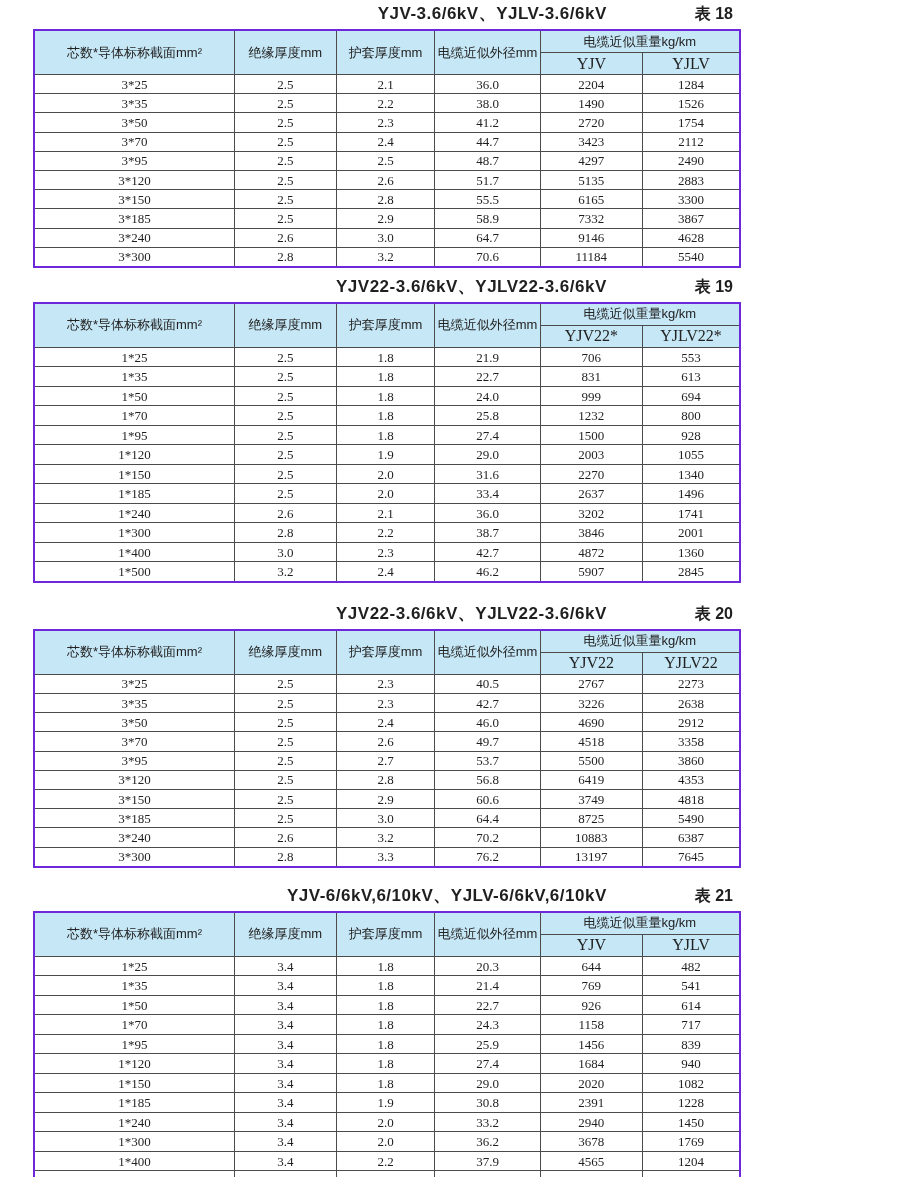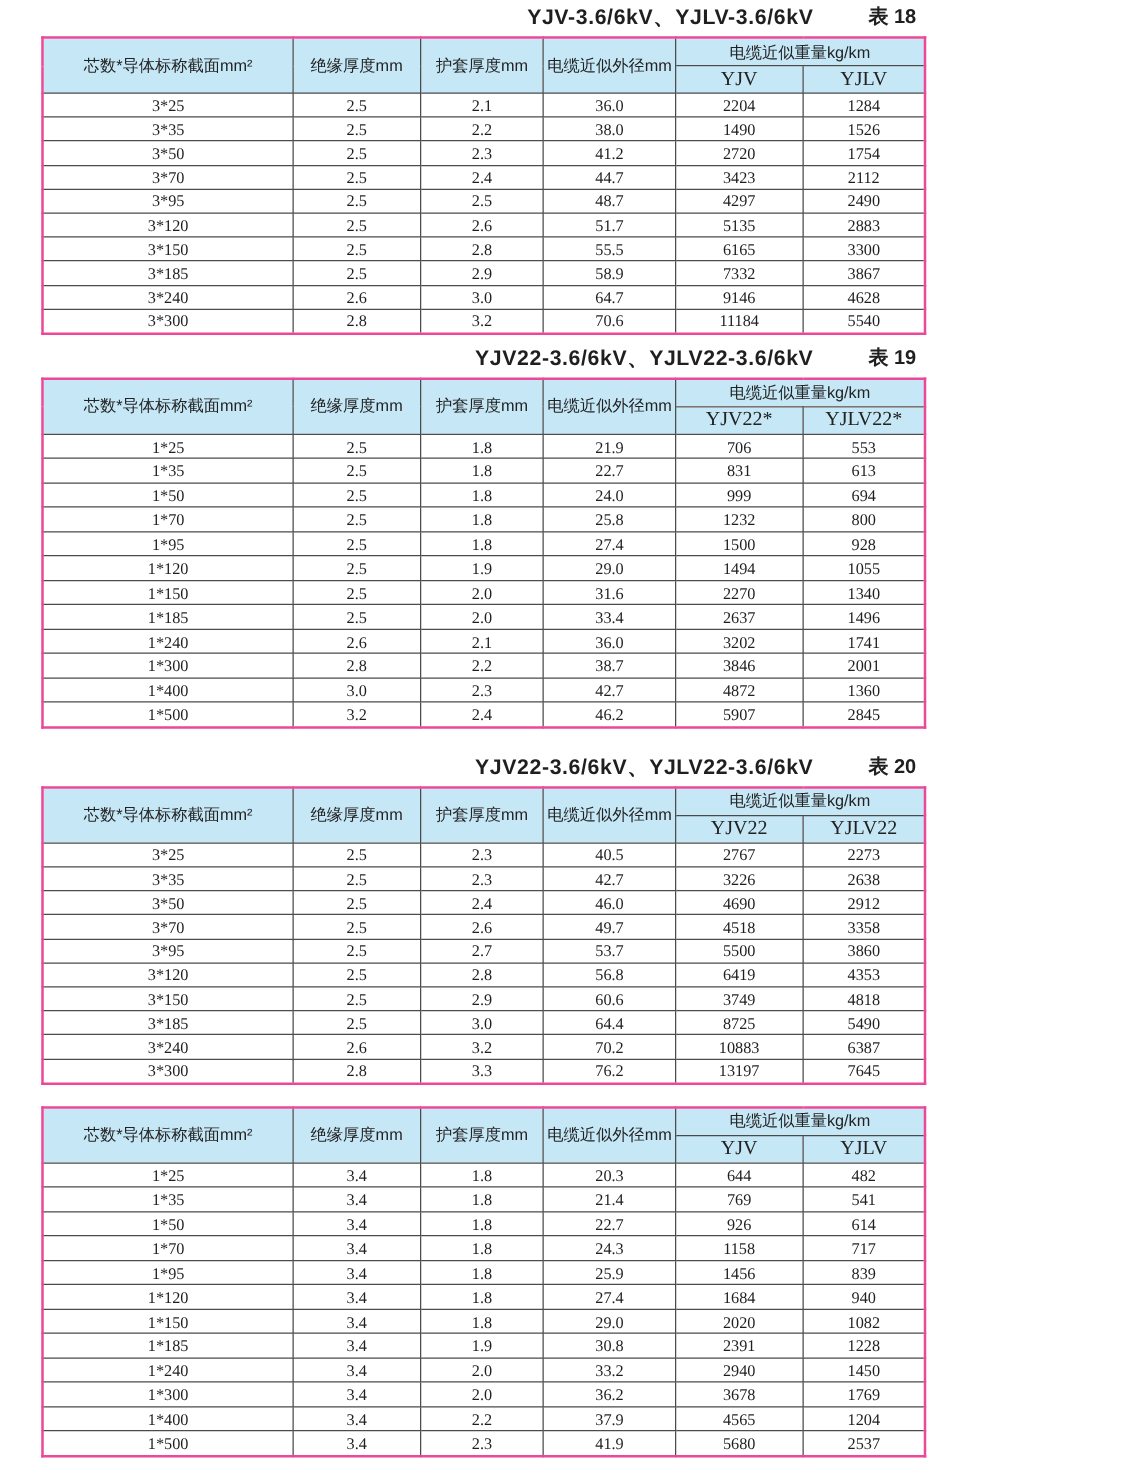--- a/index.html
+++ b/index.html
@@ -29,33 +29,33 @@
   }
   .main-title {
     font-size: 17px;
     font-weight: bold;
     letter-spacing: 0.5px;
     white-space: nowrap;
   }
   .tbl-label {
     font-size: 16px;
     font-weight: bold;
-    margin-left: 44px;
+    margin-left: 88px;
     white-space: nowrap;
     text-align: right;
   }
   .gap2 { margin-top: 8px; }
   .gap3 { margin-top: 20px; }
   .gap4 { margin-top: 17px; }
 
   table.spec-table {
     width: 100%;
     border-collapse: collapse;
     table-layout: fixed;
-    border: 2px solid #ec4899;
+    border: 2px solid #6d28d9;
   }
   table.spec-table th,
   table.spec-table td {
     border: 1px solid #4b4b4b;
     padding: 0;
     text-align: center;
     vertical-align: middle;
     overflow: hidden;
     white-space: nowrap;
   }
@@ -269,21 +269,21 @@
             <td>1.8</td>
             <td>27.4</td>
             <td>1500</td>
             <td>928</td>
           </tr>
           <tr>
             <td>1*120</td>
             <td>2.5</td>
             <td>1.9</td>
             <td>29.0</td>
-            <td>1494</td>
+            <td>2003</td>
             <td>1055</td>
           </tr>
           <tr>
             <td>1*150</td>
             <td>2.5</td>
             <td>2.0</td>
             <td>31.6</td>
             <td>2270</td>
             <td>1340</td>
           </tr>
@@ -437,20 +437,24 @@
             <td>3.3</td>
             <td>76.2</td>
             <td>13197</td>
             <td>7645</td>
           </tr>
         </tbody>
     </table>
   </section>
 
   <section class="gap4">
+    <div class="tbl-title">
+      <span class="main-title">YJV-6/6kV,6/10kV、YJLV-6/6kV,6/10kV</span>
+      <span class="tbl-label">表 21</span>
+    </div>
     <table class="spec-table r12">
       <colgroup>
           <col class="c1">
           <col class="c2">
           <col class="c3">
           <col class="c4">
           <col class="c5">
           <col class="c6">
         </colgroup>
       <thead>

